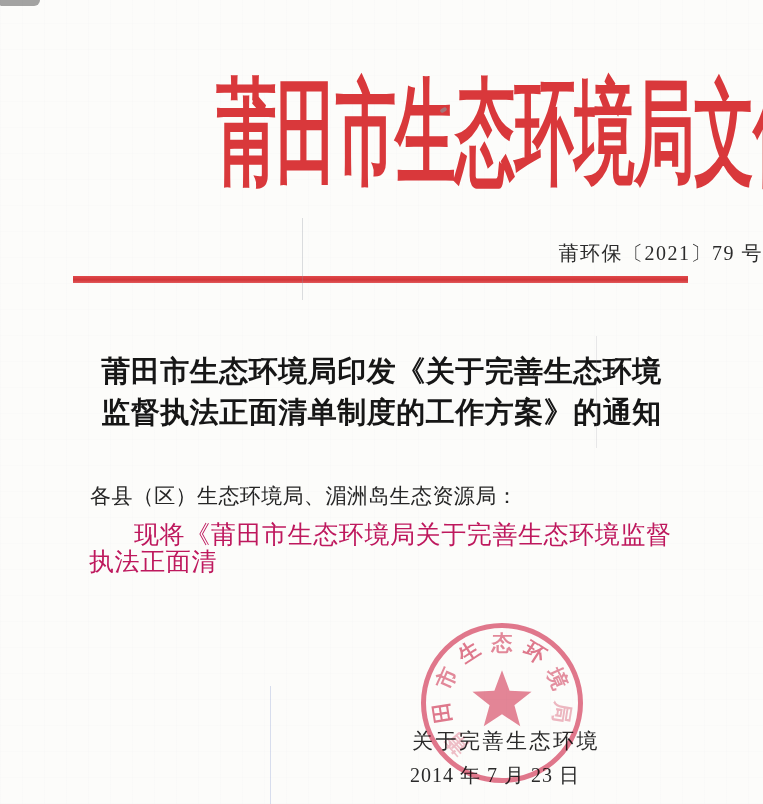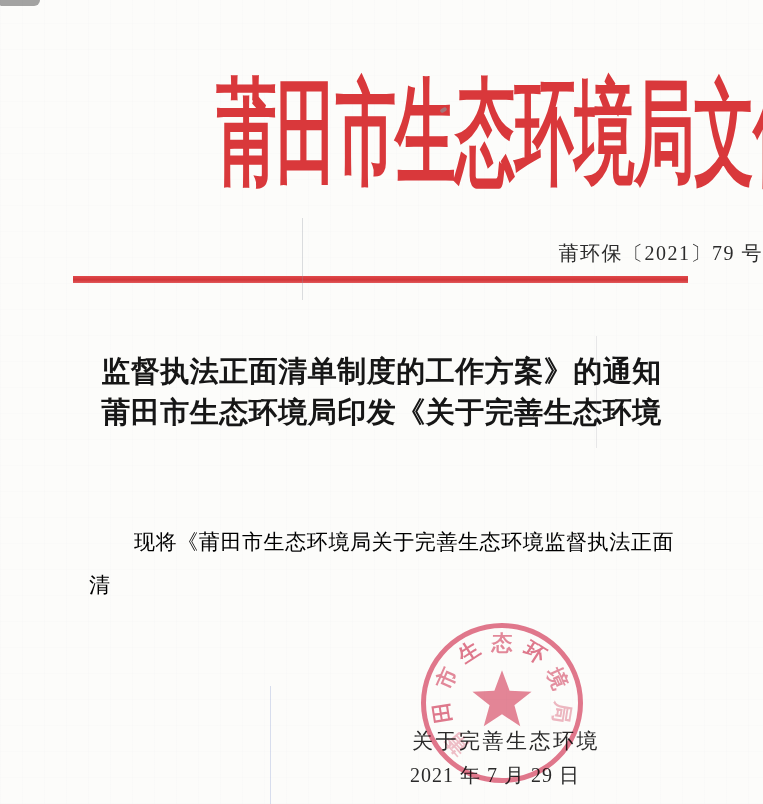--- a/index.html
+++ b/index.html
@@ -65,24 +65,24 @@
 
   .salutation {
     position: absolute; left: 90px; top: 482px;
     font-size: 21px;
     letter-spacing: 0.4px;
     color: #262626;
   }
   .body-paragraph {
     position: absolute; left: 89px; top: 521px;
     width: 600px;
-    font-size: 21px;
+    font-size: 25px;
     letter-spacing: 0.6px;
-    color: #000000;
-    line-height: 43px;
+    color: #be185d;
+    line-height: 27px;
   }
   .body-paragraph .para-line1 { text-indent: 45px; }
 
   .signature-agency {
     position: absolute; left: 412px; top: 727px;
     font-size: 21px;
     letter-spacing: 2.5px;
     color: #2a2a2a;
   }
   .signature-date {
@@ -137,30 +137,31 @@
 
   <div class="header-title-wrap">
     <span class="header-title">莆田市生态环境局文件</span>
   </div>
 
   <div class="doc-number">莆环保〔2021〕79 号</div>
 
   <div class="red-divider"></div>
 
   <div class="notice-title">
+    <div>莆田市生态环境局印发《关于完善生态环境</div>
     <div>监督执法正面清单制度的工作方案》的通知</div>
-    <div>莆田市生态环境局印发《关于完善生态环境</div>
   </div>
 
+  <div class="salutation">各县（区）生态环境局、湄洲岛生态资源局：</div>
   <div class="body-paragraph">
     <div class="para-line1">现将《莆田市生态环境局关于完善生态环境监督执法正面清</div>
   </div>
 
   <div class="signature-agency">关于完善生态环境</div>
-  <div class="signature-date">2021 年 7 月 29 日</div>
+  <div class="signature-date">2014 年 7 月 23 日</div>
 
   <div class="seal">
     <div class="seal-ring"></div>
     <svg class="seal-star" viewBox="0 0 100 96" xmlns="http://www.w3.org/2000/svg">
       <path d="M50,0 L62.3,33 L97.6,34.6 L70,56.5 L79.4,90.5 L50,71 L20.6,90.5 L30,56.5 L2.4,34.6 L37.7,33 Z" fill="#dd5c74" opacity="0.9"></path>
     </svg>
     <span class="seal-arc-char arc0">莆</span>
     <span class="seal-arc-char arc1">田</span>
     <span class="seal-arc-char arc2">市</span>
     <span class="seal-arc-char arc3">生</span>

